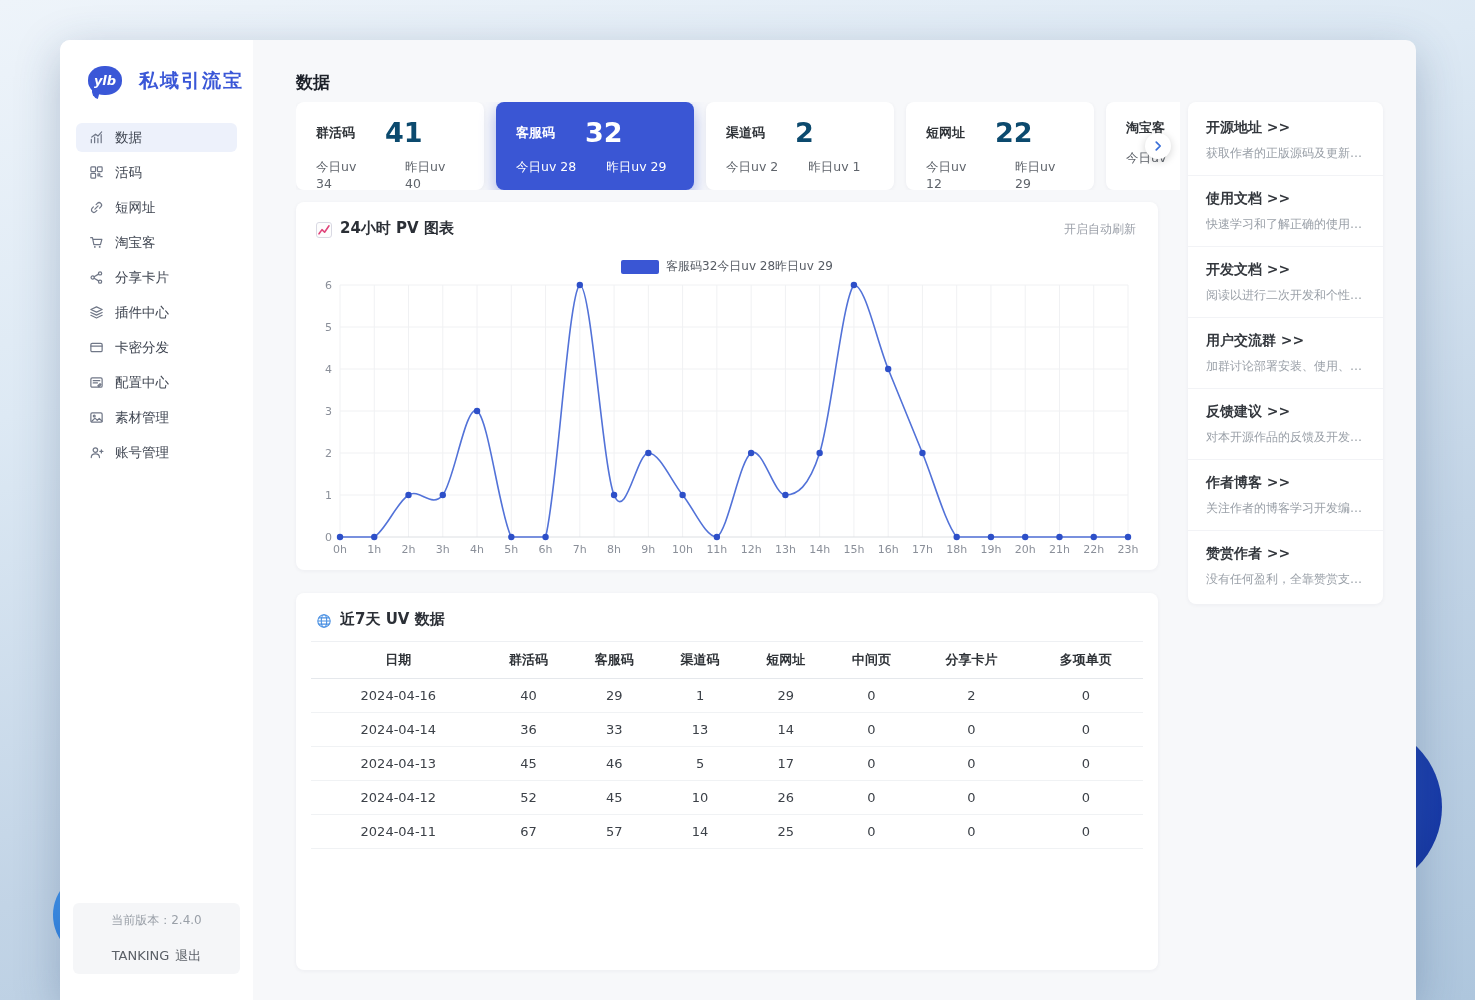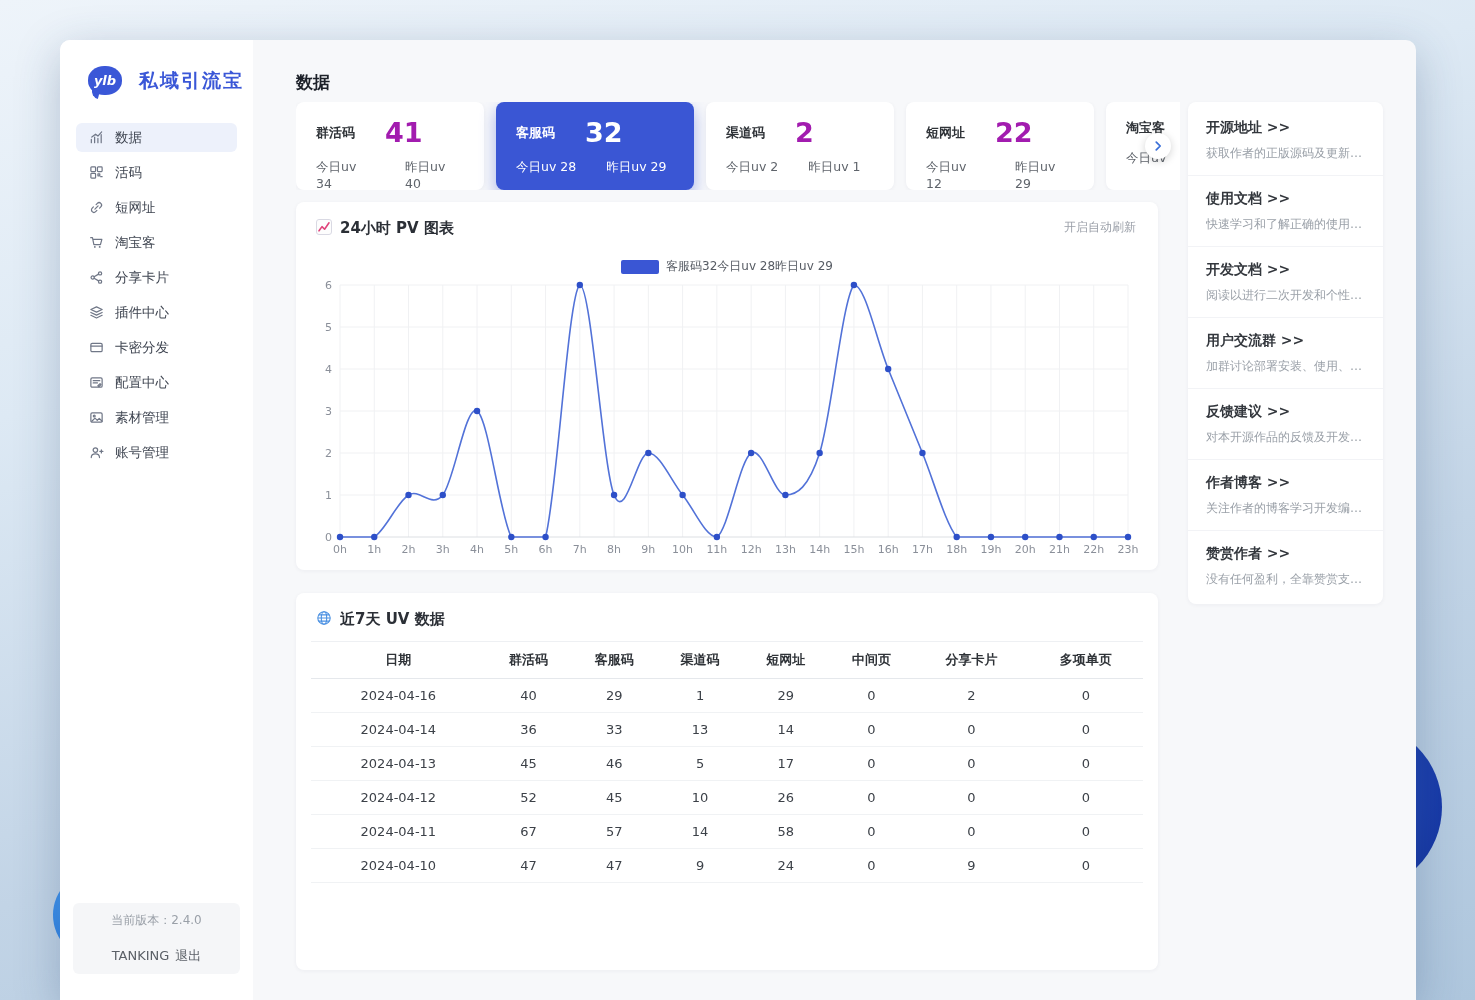--- a/index.html
+++ b/index.html
@@ -43,33 +43,33 @@
   
   .content { position:absolute; left:193px; top:0; right:0; bottom:0; }
   .page-title { position:absolute; left:43px; top:31px; font-size:17px; font-weight:600; color:#1d2129; }
 
   .cards-strip { position:absolute; left:43px; top:62px; width:884px; height:88px; }
   .cards-row { display:flex; gap:12px; height:100%; overflow:hidden; }
   .stat-card { flex:0 0 188px; background:#fff; border-radius:8px; padding:17px 20px;
     box-shadow:0 1px 4px rgba(30,40,70,.05); cursor:pointer; }
   .stat-card .top { display:flex; align-items:center; gap:30px; }
   .stat-card .sc-label { font-size:13px; font-weight:600; color:#2f3338; }
-  .stat-card .sc-value { font-size:27px; font-weight:600; color:#a21caf; line-height:1; }
+  .stat-card .sc-value { font-size:27px; font-weight:600; color:#0c4a6e; line-height:1; }
   .stat-card .uv-line { margin-top:13px; display:flex; gap:30px; font-size:12.5px; color:#5f646b; }
   .stat-card.selected { flex-basis:198px; background:#3a56d4;
     box-shadow:0 7px 16px rgba(58,86,212,.42); }
   .stat-card.selected .sc-label, .stat-card.selected .sc-value,
   .stat-card.selected .uv-line { color:#fff; }
   .carousel-next { position:absolute; right:9px; top:31px; width:26px; height:26px; border:none;
     border-radius:50%; background:#fff; color:#3a6fd8; cursor:pointer;
     box-shadow:0 2px 9px rgba(0,0,0,.18); display:flex; align-items:center; justify-content:center; }
 
   .card { background:#fff; border-radius:8px; box-shadow:0 1px 4px rgba(30,40,70,.05); }
   .chart-card { position:absolute; left:43px; top:162px; width:862px; height:368px; }
-  .card-header { display:flex; align-items:flex-start; padding:17px 22px 0 20px; }
+  .card-header { display:flex; align-items:flex-end; padding:17px 22px 0 20px; }
   .title-icon { display:flex; }
   .card-title { font-size:15px; font-weight:600; color:#2b2f36; margin-left:8px; }
   .card-action { margin-left:auto; font-size:12px; color:#9a9fa8; cursor:pointer; }
   .legend { display:flex; justify-content:center; align-items:center; gap:7px; margin-top:20px; cursor:pointer; }
   .legend-swatch { width:38px; height:14px; border-radius:2px; background:#3a56d4; }
   .legend-label { font-size:12px; color:#565b63; }
   #pvchart { display:block; margin:0 auto; }
 
   .table-card { position:absolute; left:43px; top:553px; width:862px; height:377px; }
   .uv-table { width:calc(100% - 30px); margin:12px 15px 0; border-collapse:collapse; font-size:13px; }
@@ -440,33 +440,23 @@
               <td>26</td>
               <td>0</td>
               <td>0</td>
               <td>0</td>
             </tr>
             <tr>
               <td>2024-04-11</td>
               <td>67</td>
               <td>57</td>
               <td>14</td>
-              <td>58</td>
-              <td>0</td>
-              <td>0</td>
-              <td>0</td>
-            </tr>
-            <tr>
-              <td>2024-04-10</td>
-              <td>47</td>
-              <td>47</td>
-              <td>9</td>
-              <td>24</td>
-              <td>0</td>
-              <td>9</td>
+              <td>25</td>
+              <td>0</td>
+              <td>0</td>
               <td>0</td>
             </tr>
           </tbody>
       </table>
     </section>
   </main>
 
   <aside class="right-panel card" id="links">
       <div class="link-item">
         <div class="link-title">开源地址 &gt;&gt;</div>

